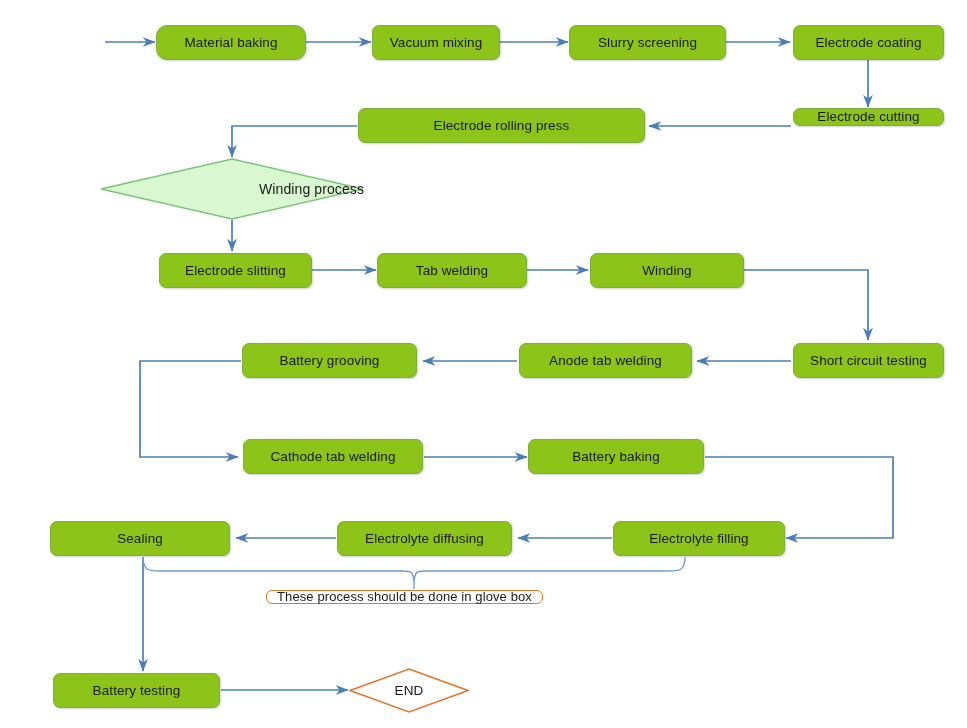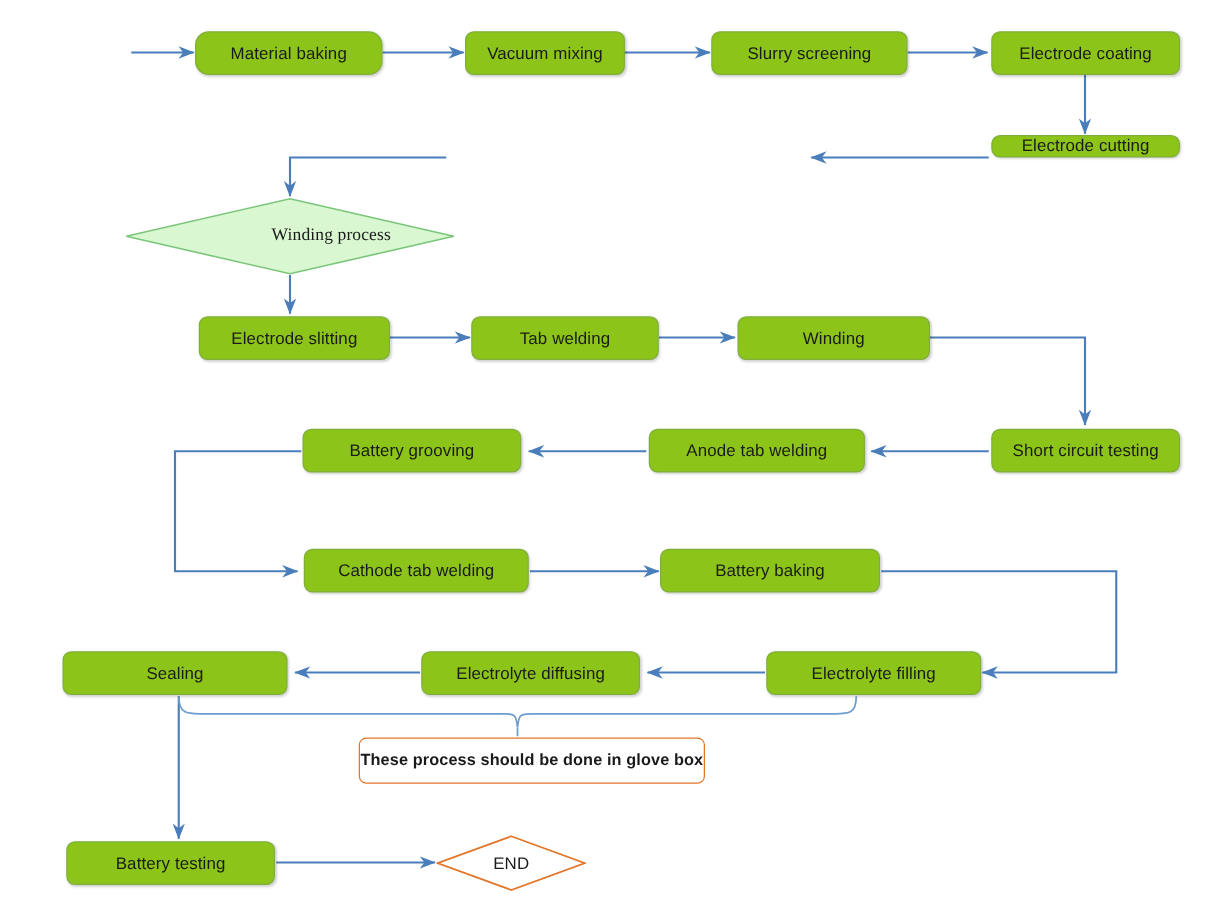--- a/index.html
+++ b/index.html
@@ -53,22 +53,21 @@
     width: 100%; height: 100%;
   }
   .terminator .diamond-label,
   .decision .diamond-label {
     position: relative;
     z-index: 2;
   }
   .decision {
     background: transparent;
     border: none;
-    justify-content: center;
-    font-family: Liberation Serif, serif;
+    justify-content: flex-end;
   }
   .decision .diamond-shape {
     position: absolute;
     left: 0; top: 0;
     width: 100%; height: 100%;
   }
   .decision .diamond-label {
     padding-left: 66px;
     font-size: 14px;
   }
@@ -154,20 +153,23 @@
   </div>
 
   <div class="node process" style="left:793px; top:25px; width:151px; height:35px;">
     <span>Electrode coating</span>
   </div>
 
   <div class="node process" style="left:793px; top:108px; width:151px; height:18px;">
     <span>Electrode cutting</span>
   </div>
 
+  <div class="node process" style="left:358px; top:108px; width:287px; height:35px;">
+    <span>Electrode rolling press</span>
+  </div>
 
   <div class="node decision" style="left:100px; top:158px; width:264px; height:62px;">
     <svg class="diamond-shape" viewBox="0 0 264 62" preserveAspectRatio="none">
       <polygon points="132,1 263,31 132,61 1,31" fill="#D9F7D0" stroke="#7BC67B" stroke-width="1.3"></polygon>
     </svg>
     <span class="diamond-label">Winding  process</span>
   </div>
 
   <div class="node process" style="left:159px; top:253px; width:153px; height:35px;">
     <span>Electrode slitting</span>
@@ -206,21 +208,21 @@
   </div>
 
   <div class="node process" style="left:337px; top:521px; width:175px; height:35px;">
     <span>Electrolyte diffusing</span>
   </div>
 
   <div class="node process" style="left:50px; top:521px; width:180px; height:35px;">
     <span>Sealing</span>
   </div>
 
-  <div class="node note" style="left:287px; top:590px; width:277px; height:37px;font-weight:bold;">
+  <div class="node note" style="left:266px; top:590px; width:277px; height:14px;">
     <span>These process should be done in glove box</span>
   </div>
 
   <div class="node process" style="left:53px; top:673px; width:167px; height:35px;">
     <span>Battery testing</span>
   </div>
 
   <div class="node terminator" style="left:349px; top:668px; width:120px; height:45px;">
     <svg class="diamond-shape" viewBox="0 0 120 45" preserveAspectRatio="none">
       <polygon points="60,1 119,22.5 60,44 1,22.5" fill="#ffffff" stroke="#E2762B" stroke-width="1.4"></polygon>

